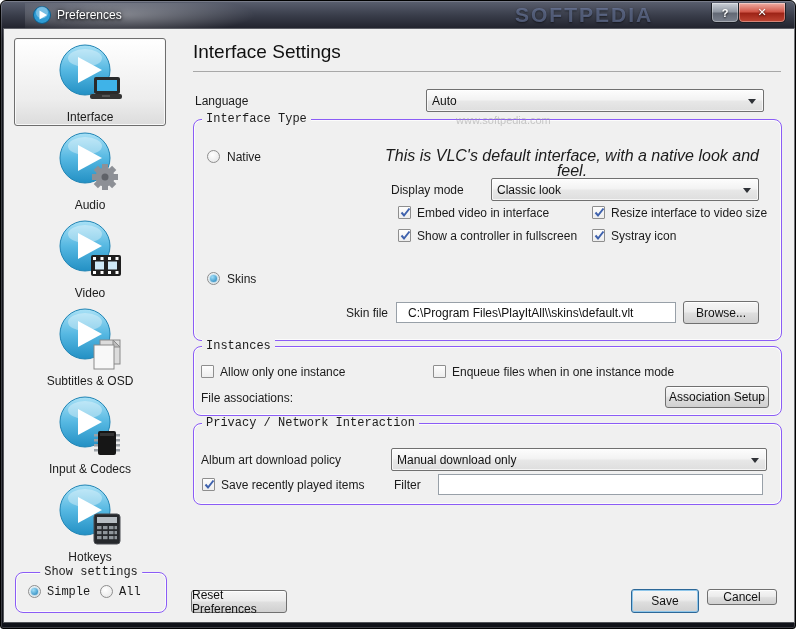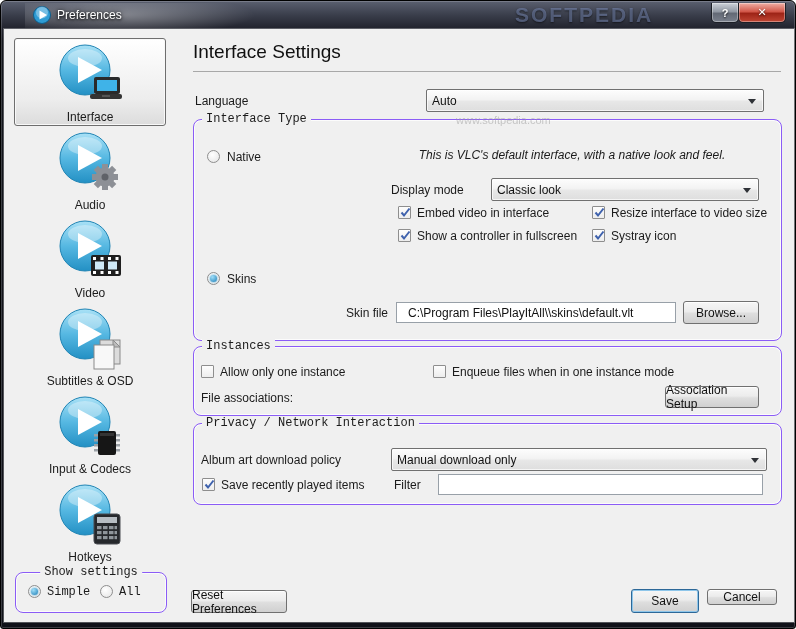--- a/index.html
+++ b/index.html
@@ -15,21 +15,21 @@
   .wm-title{position:absolute;left:490px;top:0px;font-size:21px;font-weight:bold;letter-spacing:2px;
     color:rgba(140,160,210,.45);text-shadow:0 1px 2px rgba(0,0,0,.5);}
   .capbtn{position:absolute;top:0;height:19px;border:1px solid #1c1f26;border-top:none;border-radius:0 0 5px 5px;
     display:flex;align-items:center;justify-content:center;color:#fff;font-size:11px;font-weight:bold;
     text-shadow:0 1px 2px rgba(0,0,0,.8);box-shadow:inset 0 0 0 1px rgba(255,255,255,.35);cursor:pointer;}
   .helpbtn{right:53px;width:26px;background:linear-gradient(#cdd2da,#9299a4 45%,#646a76 55%,#7b818d);}
   .closebtn{right:6px;width:46px;background:linear-gradient(#f0b0a6,#d2584a 45%,#9e2417 55%,#c04634);}
   .client{position:absolute;left:3px;top:28px;width:790px;height:593px;background:#f0f0f0;
     box-shadow:0 0 0 1px rgba(255,255,255,.28);}
   .lbl{position:absolute;font-size:12px;color:#1b1b1b;white-space:nowrap;}
-  .desc{position:absolute;font-style:italic;font-size:12px;color:#1b1b1b;line-height:15px;}
+  .desc{position:absolute;font-style:italic;font-size:16px;color:#1b1b1b;line-height:15px;}
   .desc a{color:#2a2ad0;text-decoration:underline;cursor:pointer;}
   .h1{position:absolute;left:189px;top:12px;font-size:19px;color:#101010;}
   .hsep{position:absolute;left:189px;top:42px;width:588px;height:1px;background:#a8a8a8;}
   .group{position:absolute;border:1px solid #8b5cf6;border-radius:8px;box-shadow:inset 0 0 0 1px #fcfcfc;font-family:Liberation Mono, monospace;}
   .group>.glabel{position:absolute;top:-8px;left:8px;background:#f0f0f0;padding:0 4px;font-size:12px;color:#1b1b1b;white-space:nowrap;}
   .combo{position:absolute;box-sizing:border-box;border:1px solid #707070;border-radius:2px;
     background:linear-gradient(#fdfdfd,#f3f3f3 45%,#e7e7e7 55%,#dedede);
     box-shadow:inset 0 0 0 1px rgba(255,255,255,.7);display:flex;align-items:center;
     font-size:12px;color:#111;padding:0 20px 0 5px;cursor:pointer;z-index:2;}
   .combo .arrow{position:absolute;right:7px;top:50%;margin-top:-2px;width:0;height:0;
@@ -281,21 +281,21 @@
     <div class="btn" style="left:679px;top:272px;width:76px;height:23px">Browse...</div>
 
     <div class="group" style="left:189px;top:317px;width:587px;height:68px">
       <span class="glabel">Instances</span>
     </div>
     <span class="cb" style="left:197px;top:336px"></span>
     <span class="lbl" style="left:216px;top:336px">Allow only one instance</span>
     <span class="cb" style="left:429px;top:336px"></span>
     <span class="lbl" style="left:448px;top:336px">Enqueue files when in one instance mode</span>
     <span class="lbl" style="left:197px;top:362px">File associations:</span>
-    <div class="btn" style="left:661px;top:357px;width:94px;height:22px">Association Setup</div>
+    <div class="btn" style="left:661px;top:357px;width:104px;height:22px">Association Setup</div>
 
     <div class="group" style="left:189px;top:394px;width:587px;height:80px">
       <span class="glabel">Privacy / Network Interaction</span>
     </div>
     <span class="lbl" style="left:197px;top:424px">Album art download policy</span>
     <div class="combo" style="left:387px;top:419px;width:376px;height:23px">
       <span>Manual download only</span>
         <span class="arrow"></span>
     </div>
     <span class="cb" style="left:198px;top:449px">

